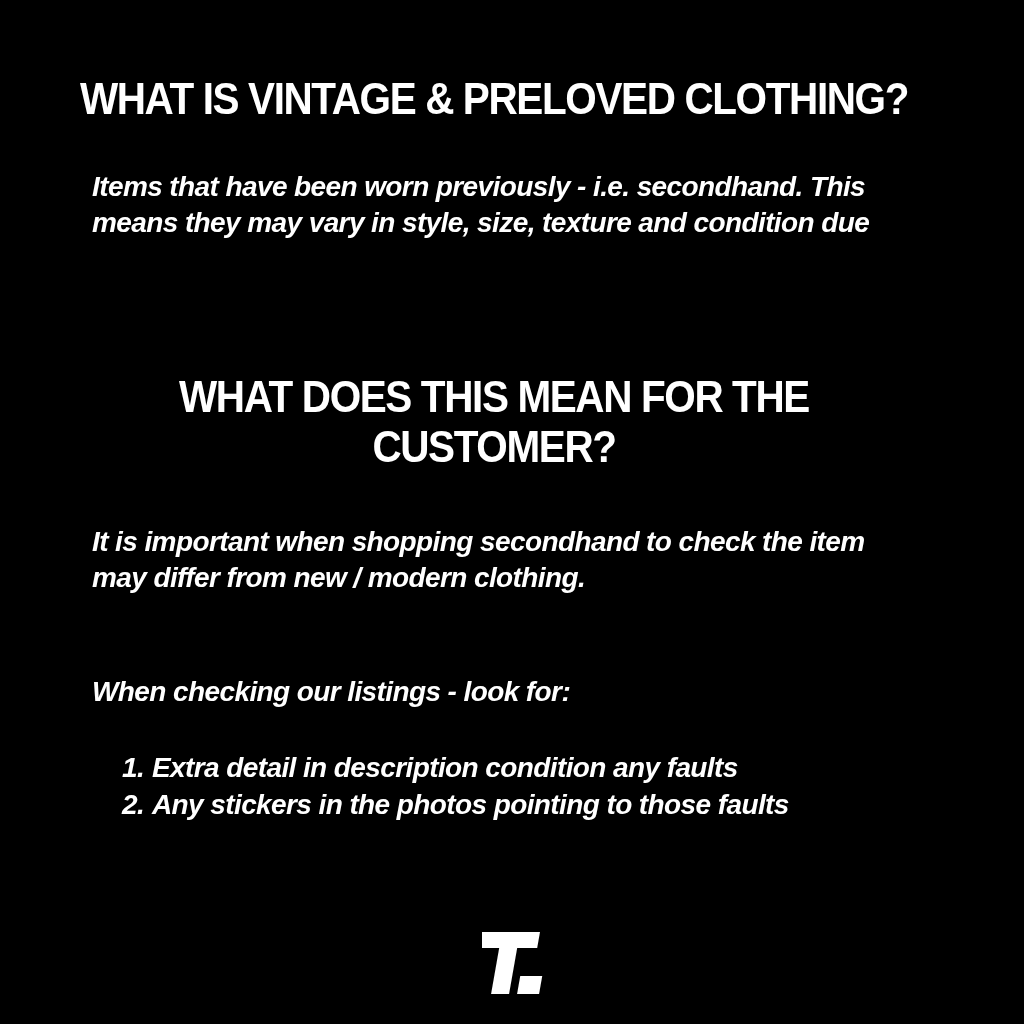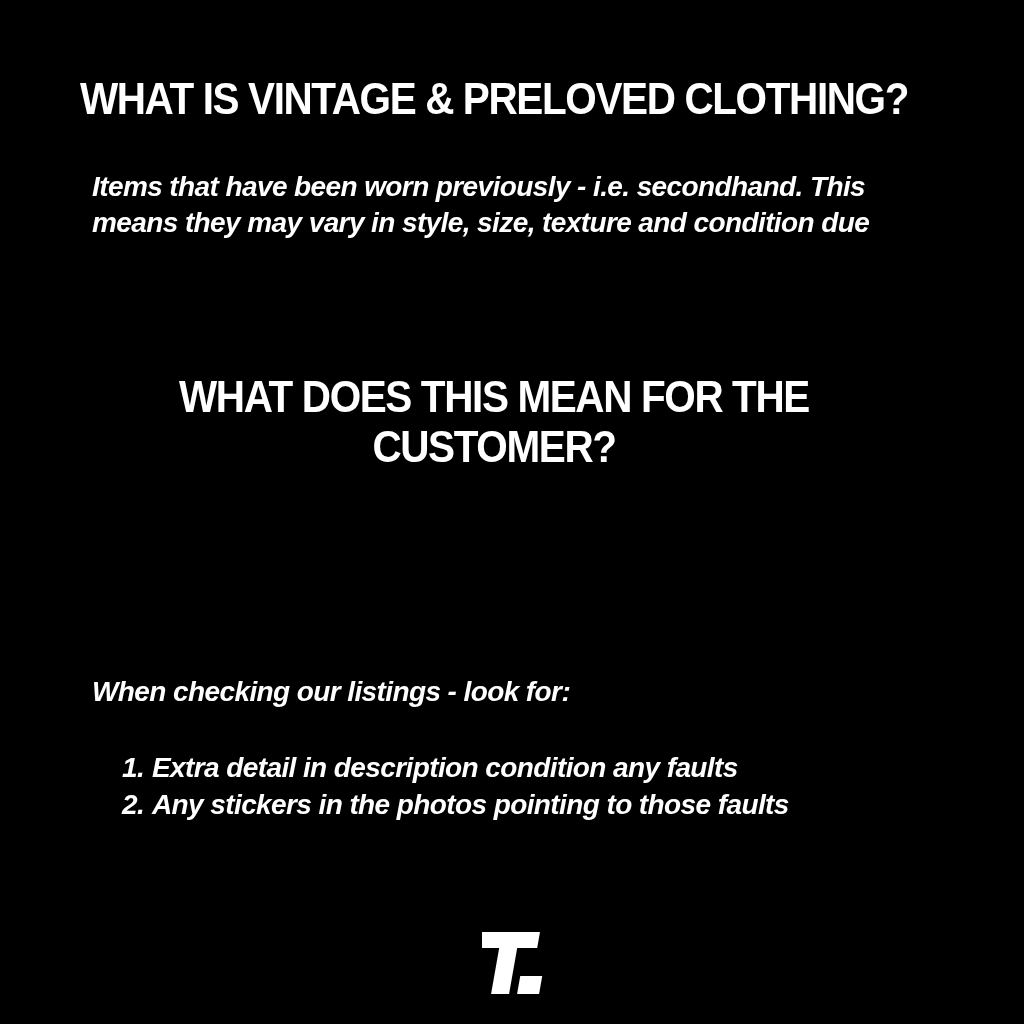--- a/index.html
+++ b/index.html
@@ -104,20 +104,22 @@
     <div class="line">Items that have been worn previously - i.e. secondhand. This</div>
     <div class="line">means they may vary in style, size, texture and condition due</div>
   </div>
 
   <h2 class="heading heading-2">
     <div class="line">WHAT DOES THIS MEAN FOR THE</div>
     <div class="line">CUSTOMER?</div>
   </h2>
 
   <div class="body-block para-2">
+    <div class="line">It is important when shopping secondhand to check the item</div>
+    <div class="line">may differ from new / modern clothing.</div>
   </div>
 
   <div class="body-block lead-in">When checking our listings - look for:</div>
 
   <ol class="checklist">
     <li class="check-item">
       <span class="num">1.</span>
       <span class="txt">Extra detail in description condition any faults</span>
     </li>
     <li class="check-item">

